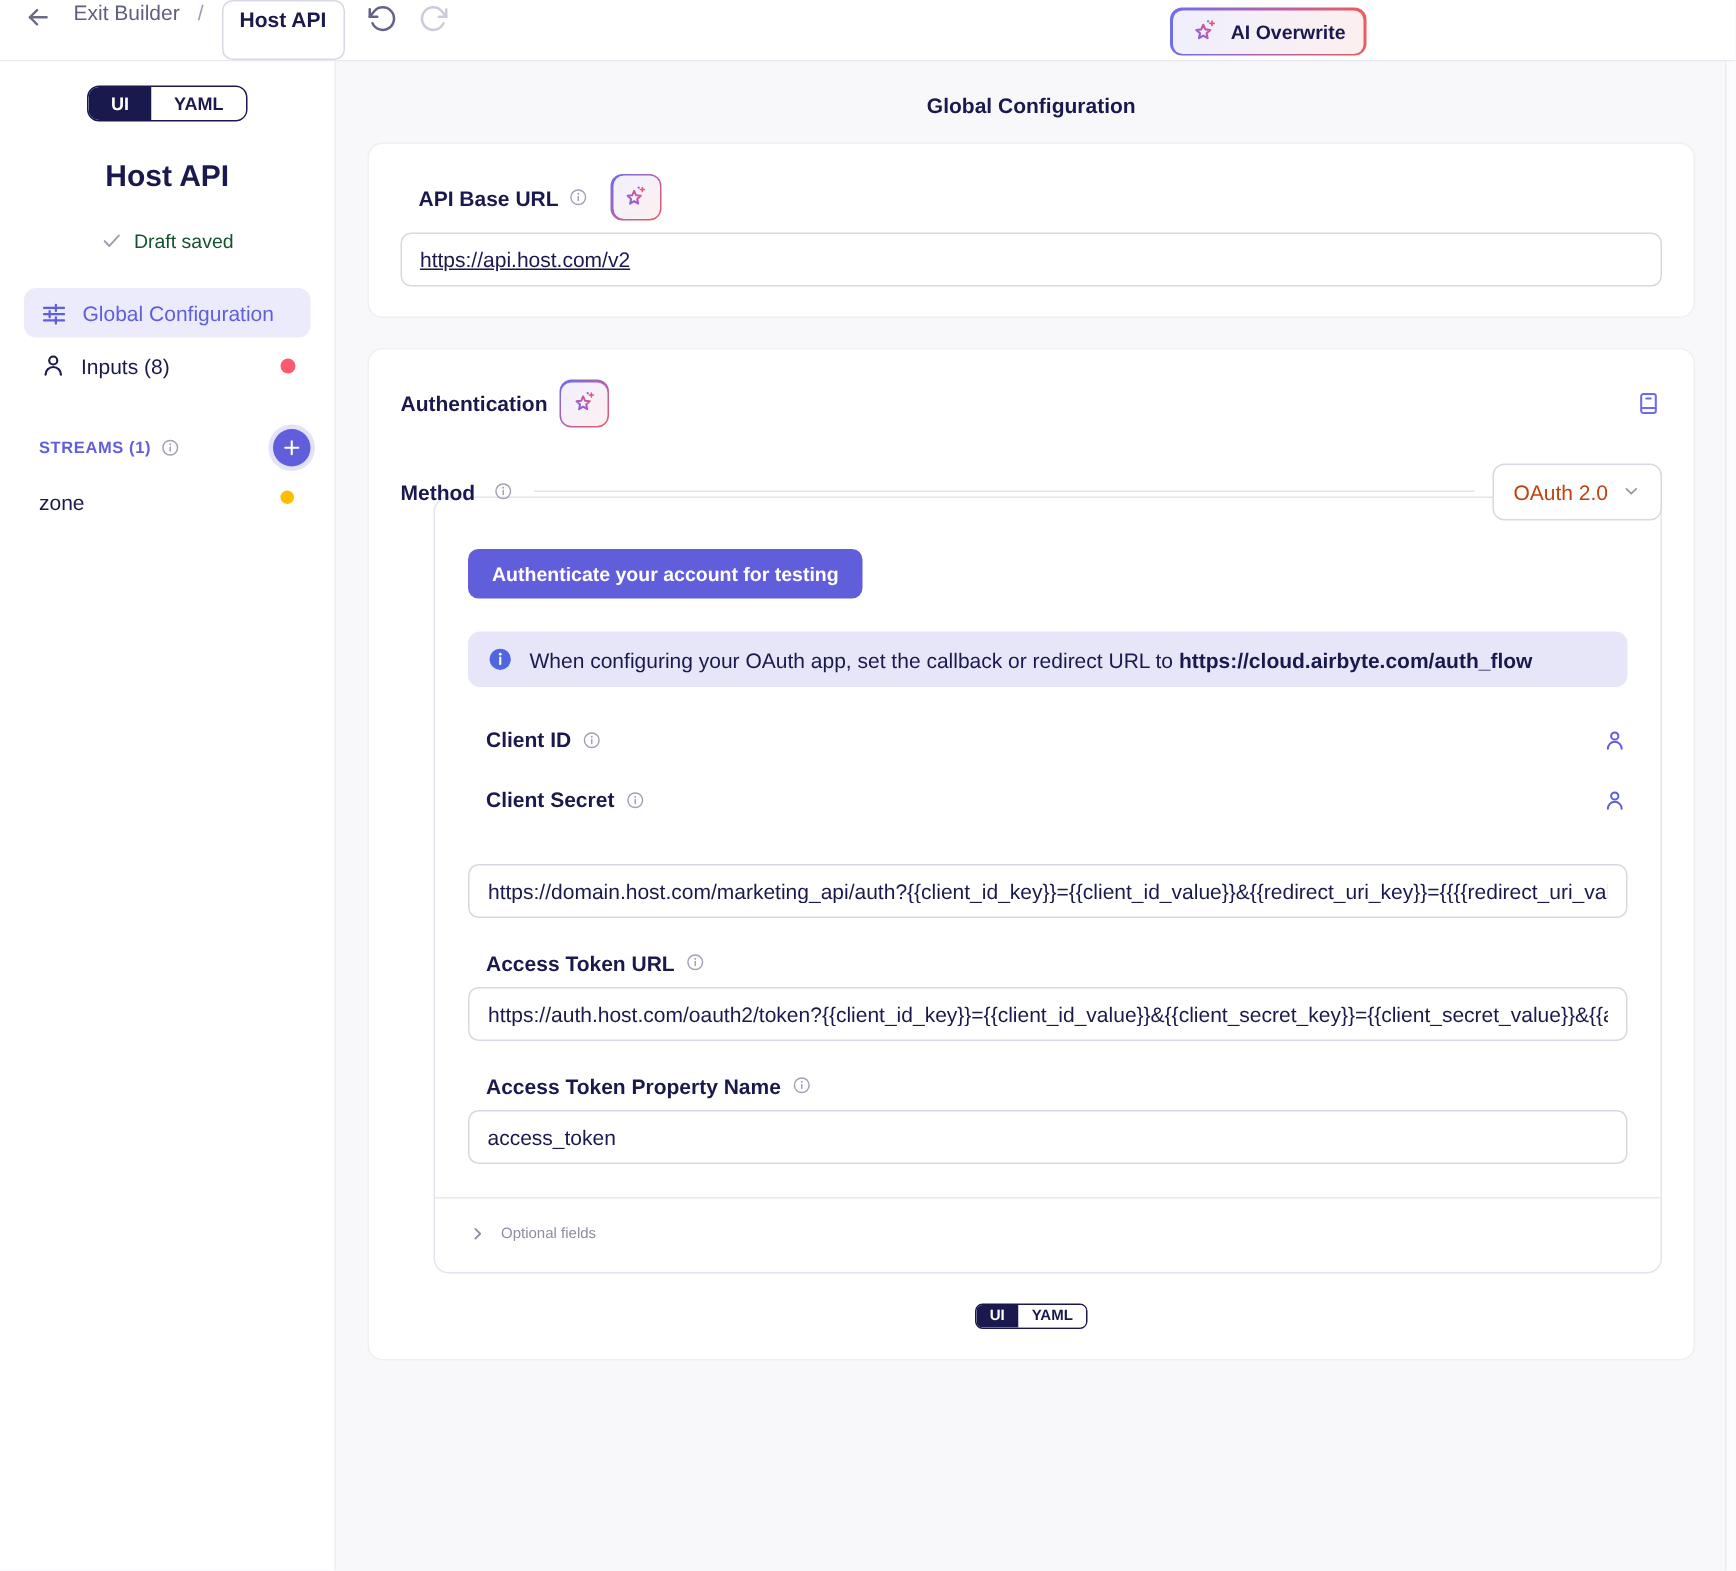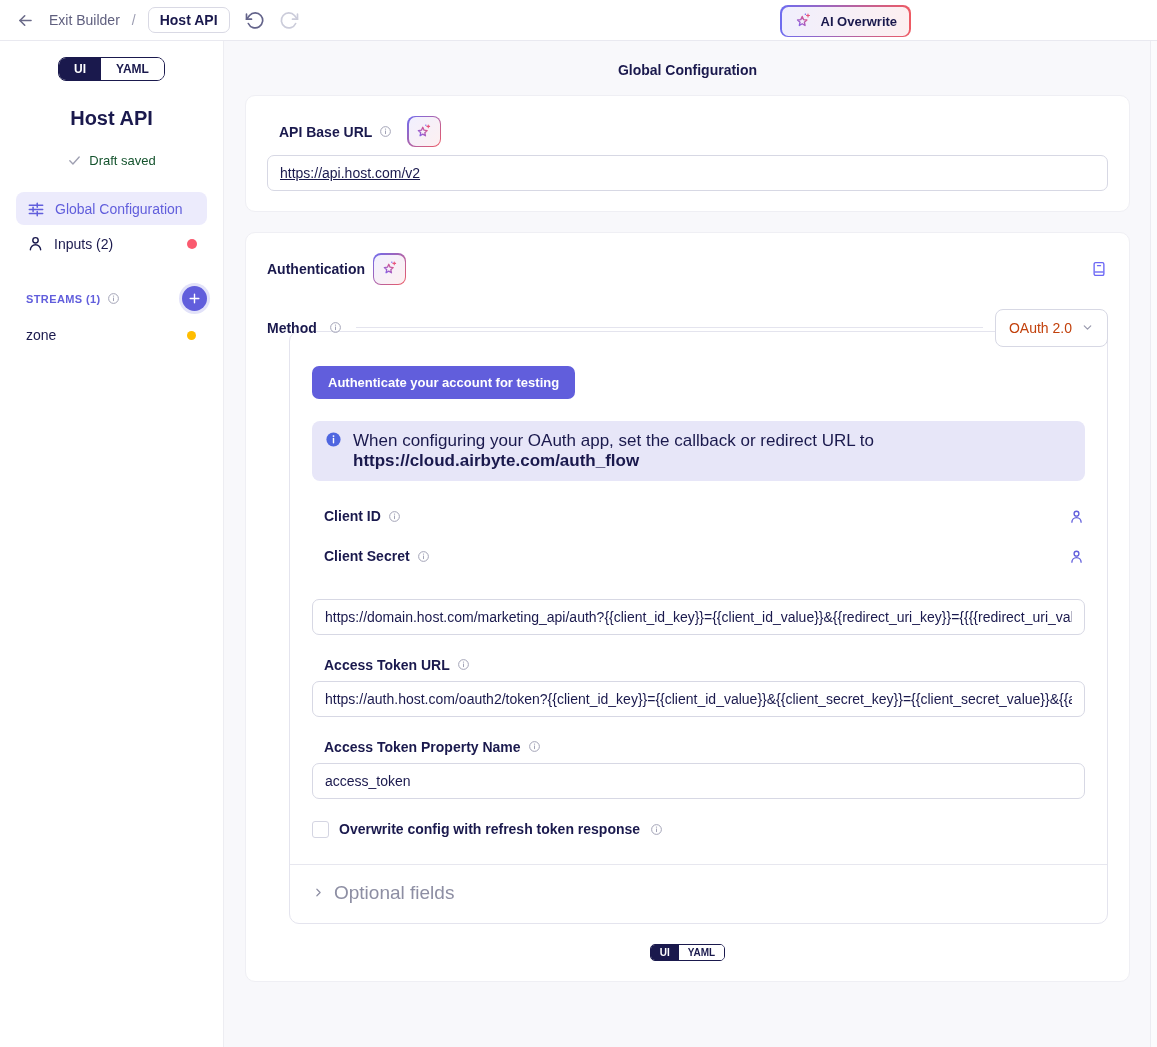--- a/index.html
+++ b/index.html
@@ -11,21 +11,21 @@
     position:relative;
     overflow:hidden;
     font-size:14px;
   }
   svg { display:block; }
 
   
   .topbar {
     position:absolute; top:0; left:0; right:0; height:41px;
     background:#fff; border-bottom:1px solid #E9E9F0;
-    display:flex; align-items:center; padding:0 14px; gap:12px;
+    display:flex; padding:0 14px; gap:12px;
   }
   .topbar .crumb { color:#5F5F7E; font-size:14px; }
   .topbar .sep { color:#9C9DB2; }
   .name-box {
     border:1px solid #D9D9E4; border-radius:7px; background:#fff;
     padding:4px 11px; font-weight:700; font-size:14px; color:#1A194D;
   }
   .icon-btn { background:none; border:none; cursor:pointer; padding:2px; }
   .ai-assistant {
     position:absolute; left:780px; top:5px;
@@ -76,21 +76,21 @@
     padding-left:10px;
   }
   .streams-label { color:#615EDC; font-size:11px; font-weight:700; letter-spacing:.4px; }
   .plus-btn {
     margin-left:auto; width:25px; height:25px; border-radius:50%;
     background:#615EDC; border:none; color:#fff; cursor:pointer;
     display:flex; align-items:center; justify-content:center;
     box-shadow:0 0 0 3px rgba(97,94,220,.18);
   }
   .stream-row {
-    margin:16px 16px 0 16px; padding:0 10px; display:flex; align-items:center;
+    margin:16px 16px 0 16px; padding:0 10px; display:flex; align-items:flex-start;
     font-size:14px; cursor:pointer;
   }
 
   
   .gutter { position:absolute; top:41px; right:0; bottom:0; width:7px;
             background:#FBFBFD; border-left:1px solid #ECECF2; }
   .main { position:absolute; top:41px; left:225px; right:7px; bottom:0; padding:0 20px; overflow:hidden; }
   .main-title { text-align:center; font-size:14px; font-weight:700; margin:21px 0 17px; }
   .card {
     background:#fff; border:1px solid #EFEFF4; border-radius:10px;
@@ -122,33 +122,33 @@
     margin:-16px 0 0 22px; border:1px solid #E4E4EE; border-radius:10px;
     padding:34px 22px 0; position:relative; z-index:1;
   }
   .auth-test-btn {
     background:#615EDC; color:#fff; border:none; border-radius:7px;
     font-size:13px; font-weight:600; padding:9px 16px; cursor:pointer;
     margin-bottom:22px; font-family:"Liberation Sans", sans-serif;
   }
   .banner {
     background:#E7E6F8; border-radius:8px; padding:10px 13px;
-    display:flex; align-items:flex-start; gap:11px; font-size:17px; margin-bottom:25px;
+    display:flex; align-items:flex-end; gap:11px; font-size:14px; margin-bottom:25px;
   }
   .banner b { font-weight:700; }
   .secret-row { display:flex; align-items:center; justify-content:space-between;
                 margin-bottom:19px; height:21px; }
   .field-block { margin-bottom:22px; }
   .check-row { display:flex; align-items:center; gap:10px; margin:4px 0 26px; }
   .checkbox { width:17px; height:17px; border:1.5px solid #D4D5E2; border-radius:3px;
               background:#fff; cursor:pointer; }
   .check-label { font-size:14px; font-weight:600; }
   .group-divider { border-top:1px solid #E7E7EF; margin:0 -22px; }
   .optional-row { display:flex; align-items:center; gap:9px; padding:17px 0 19px;
-                  color:#8D8EA3; font-size:19px; cursor:pointer; }
+                  color:#8D8EA3; font-size:10px; cursor:pointer; }
   .bottom-toggle-row { display:flex; justify-content:flex-end; margin-top:20px; }
   .seg-toggle.mini { border-radius:5px; border-width:1.5px; }
   .seg-toggle.mini .seg { font-size:10px; padding:2px 9px; }
 </style>
 </head>
 <body>
 
 <div class="topbar">
   <span class="icon-btn">
     <svg width="19" height="19" viewBox="0 0 24 24" fill="none" stroke="#6A6A88" stroke-width="2" stroke-linecap="round" stroke-linejoin="round">
@@ -219,21 +219,21 @@
       </span>
       <span>Global Configuration</span>
     </div>
     <div class="nav-item">
       <span>
         <svg width="19" height="19" viewBox="0 0 24 24" fill="none" stroke="#1A194D" stroke-width="1.8" stroke-linecap="round">
             <circle cx="12" cy="8" r="3.4"></circle>
             <path d="M5.5 20a6.5 6.5 0 0 1 13 0"></path>
           </svg>
       </span>
-      <span>Inputs (2)</span>
+      <span>Inputs (8)</span>
       <span class="dot dot-red"></span>
     </div>
   </div>
   <div class="streams-head">
     <span class="streams-label">STREAMS (1)</span>
     <span>
       <svg width="13" height="13" viewBox="0 0 24 24" fill="none" stroke="#A0A1B5" stroke-width="1.8">
           <circle cx="12" cy="12" r="9"></circle>
           <path d="M12 11v5" stroke-linecap="round"></path>
           <circle cx="12" cy="7.6" r="1.2" fill="#A0A1B5" stroke="none"></circle>
@@ -409,31 +409,20 @@
             <svg width="13" height="13" viewBox="0 0 24 24" fill="none" stroke="#A0A1B5" stroke-width="1.8">
                 <circle cx="12" cy="12" r="9"></circle>
                 <path d="M12 11v5" stroke-linecap="round"></path>
                 <circle cx="12" cy="7.6" r="1.2" fill="#A0A1B5" stroke="none"></circle>
               </svg>
           </span>
         </div>
         <input class="text-input mt8" value="access_token" style="">
       </div>
 
-      <div class="check-row">
-        <span class="checkbox"></span>
-        <span class="check-label">Overwrite config with refresh token response</span>
-        <span>
-          <svg width="13" height="13" viewBox="0 0 24 24" fill="none" stroke="#A0A1B5" stroke-width="1.8">
-              <circle cx="12" cy="12" r="9"></circle>
-              <path d="M12 11v5" stroke-linecap="round"></path>
-              <circle cx="12" cy="7.6" r="1.2" fill="#A0A1B5" stroke="none"></circle>
-            </svg>
-        </span>
-      </div>
 
       <div class="group-divider"></div>
 
       <div class="optional-row">
         <span>
           <svg width="13" height="13" viewBox="0 0 24 24" fill="none" stroke="#8D8EA3" stroke-width="2.2" stroke-linecap="round" stroke-linejoin="round">
               <path d="m9 6 6 6-6 6"></path>
             </svg>
         </span>
         <span>Optional fields</span>

